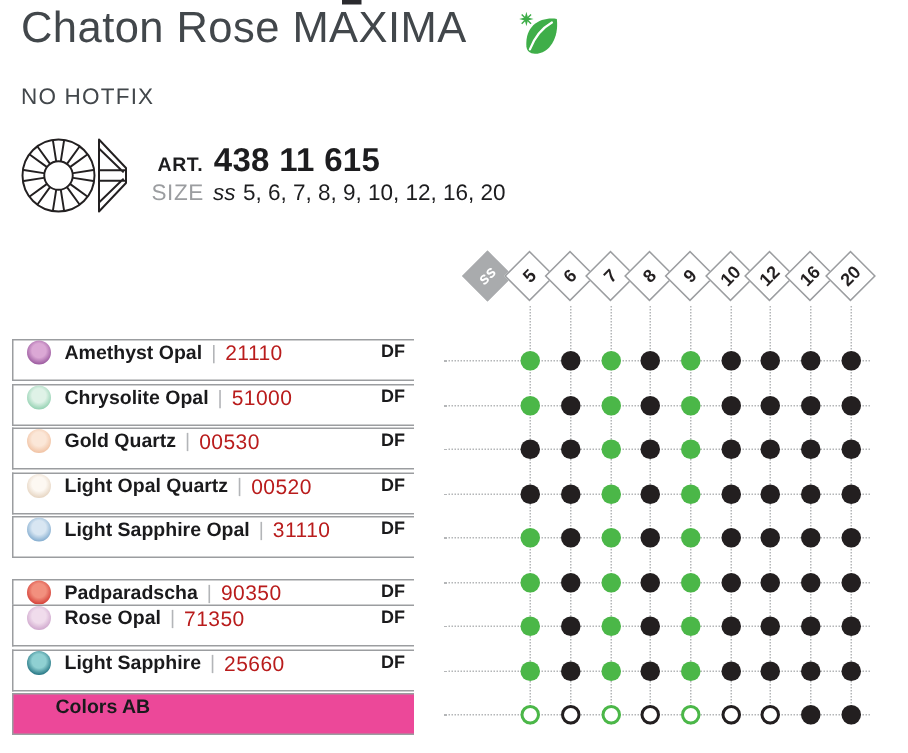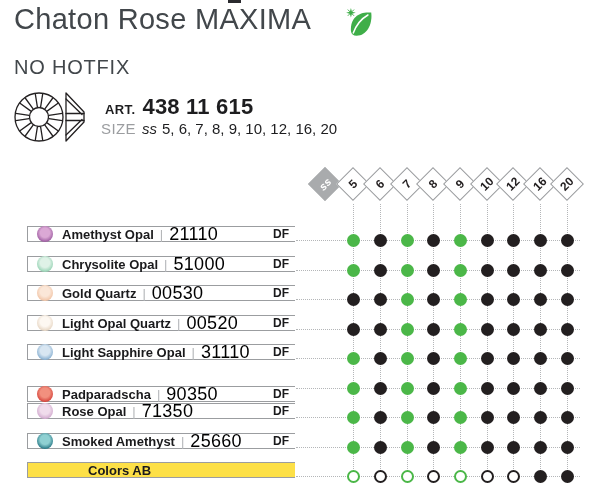--- a/index.html
+++ b/index.html
@@ -3,21 +3,21 @@
 <meta charset="utf-8">
 <style>
   html,body{margin:0;padding:0;background:#ffffff;}
   body{font-family:"Liberation Sans","DejaVu Sans",sans-serif;-webkit-font-smoothing:antialiased;}
   #stage{position:relative;width:605px;height:502px;background:#fff;overflow:hidden;}
 
   
   .crop-artifact{position:absolute;left:228px;top:0;width:13px;height:3px;background:#2a2a2e;}
   .page-title{position:absolute;left:14px;top:3px;font-size:29px;font-weight:400;color:#42474b;letter-spacing:.3px;}
   .eco-icon{position:absolute;left:341px;top:6px;width:34px;height:34px;}
-  .subtitle{position:absolute;left:14px;top:56px;font-size:20px;color:#42474b;letter-spacing:.8px;}
+  .subtitle{position:absolute;left:14px;top:56px;font-size:15px;color:#42474b;letter-spacing:.8px;}
 
   .product-drawing{position:absolute;left:13px;top:91px;}
 
   .art-line{position:absolute;left:105px;top:94px;display:flex;align-items:baseline;color:#1d1d1f;}
   .art-label{font-size:13px;font-weight:700;letter-spacing:.4px;margin-right:7px;}
   .art-number{font-size:22px;font-weight:700;letter-spacing:.2px;}
   .size-line{position:absolute;left:101px;top:120px;display:flex;align-items:baseline;font-size:15px;color:#1d1d1f;}
   .size-label{color:#9b9da0;letter-spacing:.4px;margin-right:6px;}
   .size-unit{font-style:italic;margin-right:5px;}
 
@@ -31,33 +31,33 @@
     display:flex;align-items:center;justify-content:center;}
   .diamond span{font-size:12px;font-weight:700;color:#231f20;}
   .diamond.corner{background:#a9abad;border-color:#a9abad;}
   .diamond.corner span{color:#fff;font-style:italic;font-size:11px;}
 
   
   .vline{position:absolute;width:0;border-left:1px dotted #b4b6b8;}
   .hline{position:absolute;height:0;border-top:1px dotted #b4b6b8;}
 
   
-  .row{position:absolute;left:27px;width:268px;height:16px;box-sizing:border-box;
+  .row{position:absolute;left:8px;width:268px;height:28px;box-sizing:border-box;
     background:#fff;border:1px solid #9b9da0;border-right:0;
-    display:flex;align-items:center;}
+    display:flex;align-items:flex-start;}
   .row::after{content:"";position:absolute;top:50%;right:-10px;width:20px;height:20px;
     background:#fff;border-top:1px solid #9b9da0;border-right:1px solid #9b9da0;
     transform:translateY(-50%) rotate(45deg);z-index:-1;}
-  .row.group{background:#fde047;padding-left:32px;}
+  .row.group{background:#ec4899;}
   .row.group::after{background:#f2f2f3;}
   .swatch{width:16px;height:16px;border-radius:50%;margin:0 9px 0 9px;flex:0 0 16px;}
   .row.group .row-name{margin-left:28px;}
   .row-name{font-size:13px;font-weight:700;color:#1a1a1c;white-space:nowrap;}
   .row-sep{color:#b3b5b8;font-size:13px;margin:0 6px;font-weight:400;}
-  .row-code{font-size:18px;color:#000000;letter-spacing:.3px;}
+  .row-code{font-size:14px;color:#b91c1c;letter-spacing:.3px;}
   .row-coating{margin-left:auto;margin-right:6px;font-size:12px;font-weight:700;color:#1a1a1c;}
 
   
   .dot{position:absolute;width:13px;height:13px;border-radius:50%;box-sizing:border-box;}
   .dot.open{background:#fff;border:2px solid #000;}
 
   svg .stroke{fill:none;stroke:#232021;stroke-width:1.3;stroke-linejoin:round;stroke-linecap:round;}
 </style>
 </head>
 <body>
@@ -194,21 +194,21 @@
     </div>
       <div class="row" style="top: 403px;">
       <span class="swatch" style="background: radial-gradient(circle at 50% 42%, rgb(240, 220, 236) 0px, rgb(240, 220, 236) 38%, rgb(205, 164, 203) 78%);"></span>
       <span class="row-name">Rose Opal</span>
       <span class="row-sep">|</span>
       <span class="row-code">71350</span>
       <span class="row-coating">DF</span>
     </div>
       <div class="row" style="top: 433px;">
       <span class="swatch" style="background: radial-gradient(circle at 50% 42%, rgb(143, 208, 210) 0px, rgb(143, 208, 210) 38%, rgb(30, 111, 126) 78%);"></span>
-      <span class="row-name">Smoked Amethyst</span>
+      <span class="row-name">Light Sapphire</span>
       <span class="row-sep">|</span>
       <span class="row-code">25660</span>
       <span class="row-coating">DF</span>
     </div>
       <div class="row group" style="top: 462px;">
 
       <span class="row-name">Colors AB</span>
 
     </div>
     </div>

